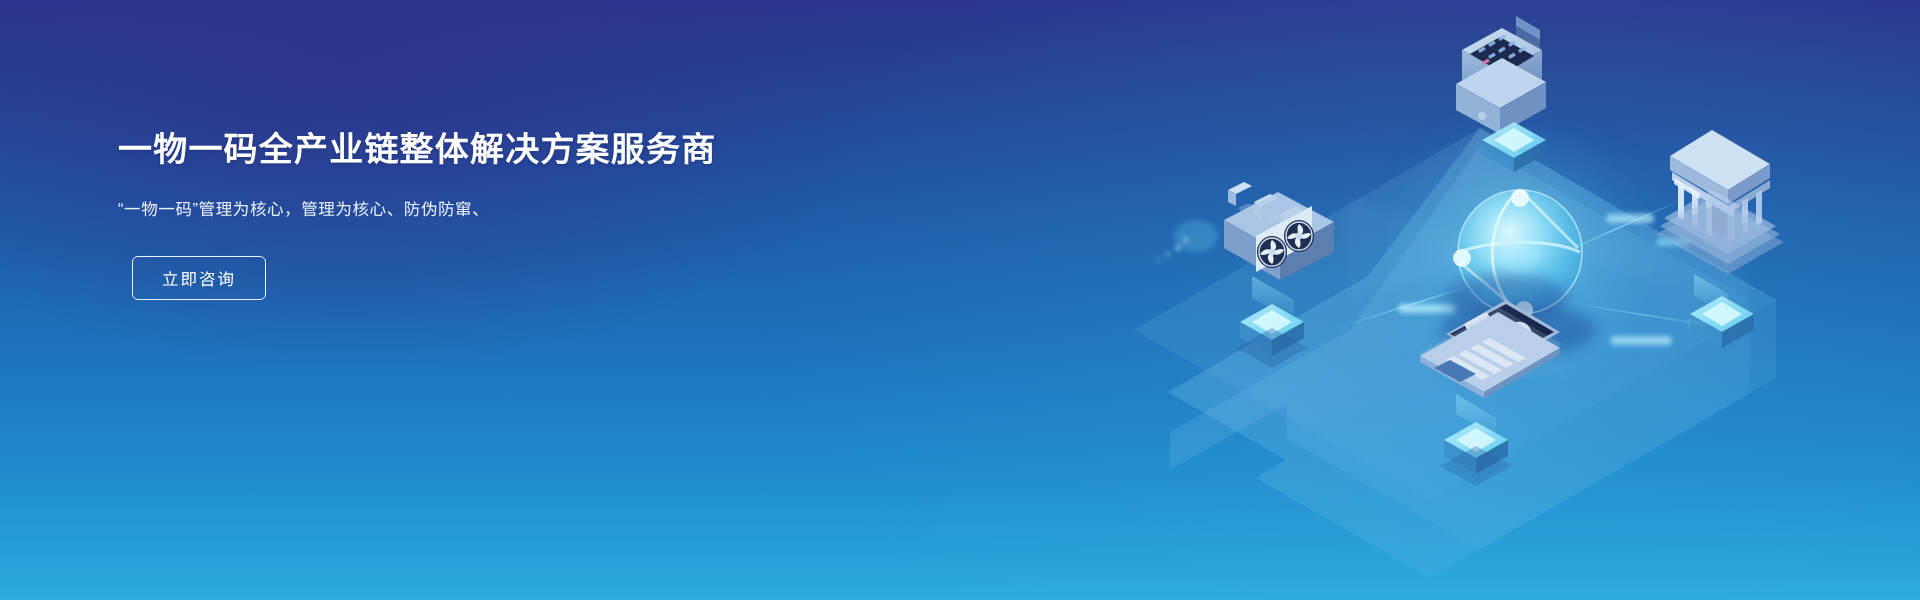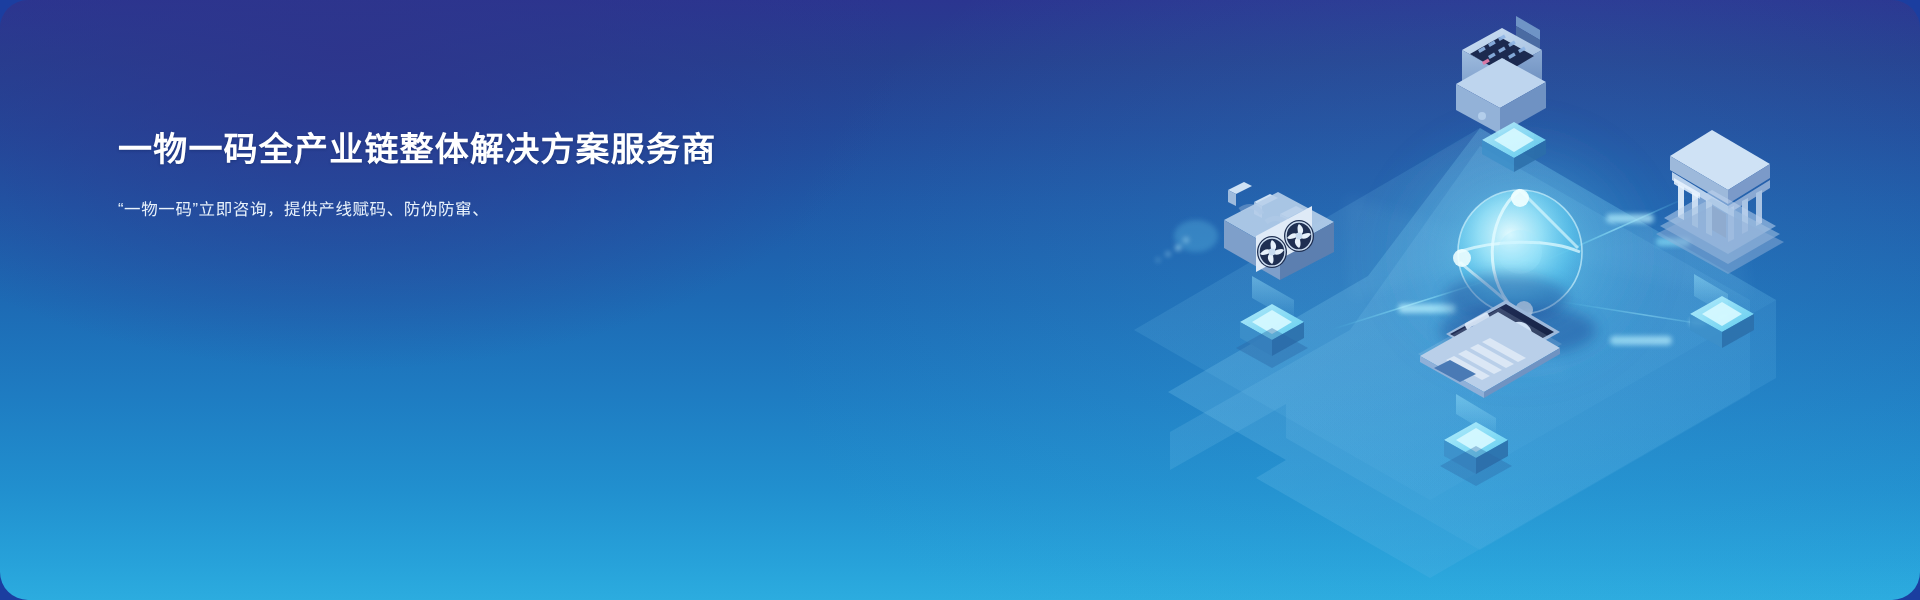--- a/index.html
+++ b/index.html
@@ -19,21 +19,20 @@
       linear-gradient(180deg,
         #2b3590 0%,
         #26408f 10%,
         #224b9b 22%,
         #1f59a7 34%,
         #1d6ab4 50%,
         #1e7cc2 66%,
         #2190cf 82%,
         #27a2da 94%,
         #2cacdf 100%);
-    border-radius: 28px;
   }
   
   .bg-vignette{
     position:absolute; inset:0;
     background:
       radial-gradient(ellipse 900px 520px at 18% 8%, rgba(46,52,140,.85) 0%, rgba(46,52,140,0) 62%),
       radial-gradient(ellipse 1100px 700px at 78% 52%, rgba(70,175,225,.22) 0%, rgba(70,175,225,0) 66%);
     pointer-events:none;
   }
 
@@ -388,18 +387,19 @@
         </g>
       </g>
 
     </svg>
   </div>
 
   <div class="copy">
     <h1 class="headline">一物一码全产业链整体解决方案服务商</h1>
 
     <div class="sub">
-      <span class="l">“一物一码”立即咨询，提供产线赋码、防伪防窜、</span>
+      <span class="l">“一物一码”管理为核心，管理为核心、防伪防窜、</span>
     </div>
 
+    <button class="cta">立即咨询</button>
   </div>
 
 </div>
 
 </body></html>

